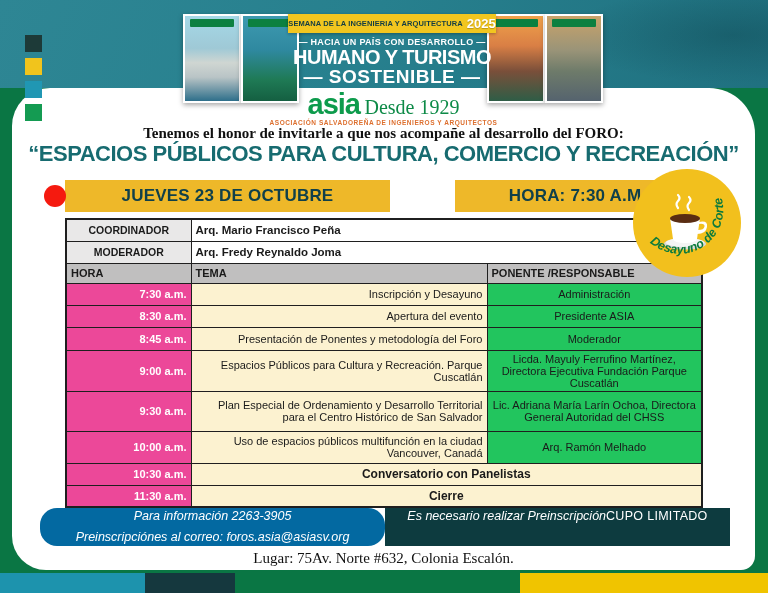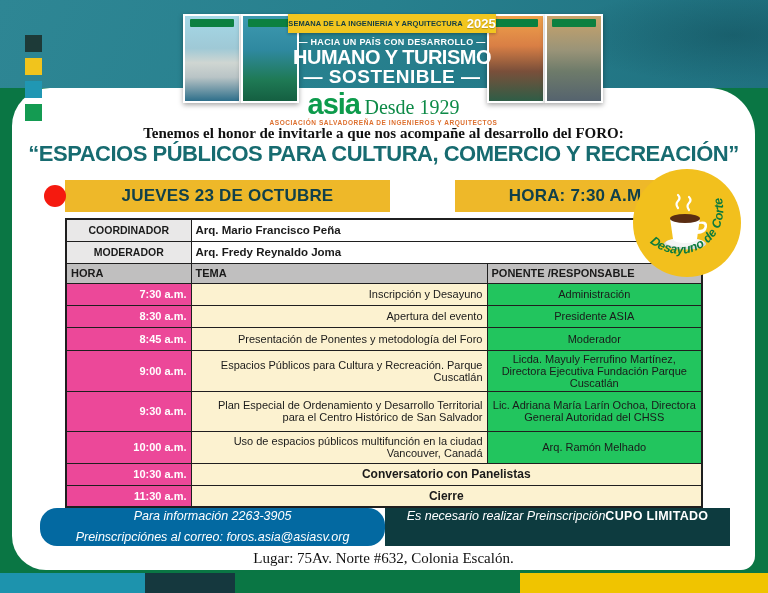--- a/index.html
+++ b/index.html
@@ -82,21 +82,21 @@
   td.spk{background:#22c55e;text-align:center;}
   td.span-cell{background:#fcf2d0;text-align:center;font-weight:bold;font-size:12px;}
 
   
   .foot{position:absolute;top:420px;left:28px;width:690px;height:38px;display:flex;color:#fff;}
   .foot .left{width:345px;background:#0369a1;display:flex;flex-direction:column;justify-content:space-between;
       text-align:center;font-style:italic;font-size:12.5px;line-height:1.35;border-radius:17px;}
   .foot .right{width:345px;background:#0d3b3f;display:flex;flex-direction:row;justify-content:center;
       text-align:center;font-size:12.5px;line-height:1.35;}
   .foot .right .l1{font-style:italic;}
-  .foot .right .l2{font-weight:bold;font-style:normal;letter-spacing:.3px;}
+  .foot .right .l2{font-weight:normal;font-style:normal;letter-spacing:.3px;}
 
   .location{position:absolute;top:462px;left:0;width:100%;text-align:center;
       font-family:"Liberation Serif","DejaVu Serif",serif;font-size:15px;color:#111;}
 </style>
 </head>
 <body>
 
 <div class="canvas">
 
   <div class="strip">

